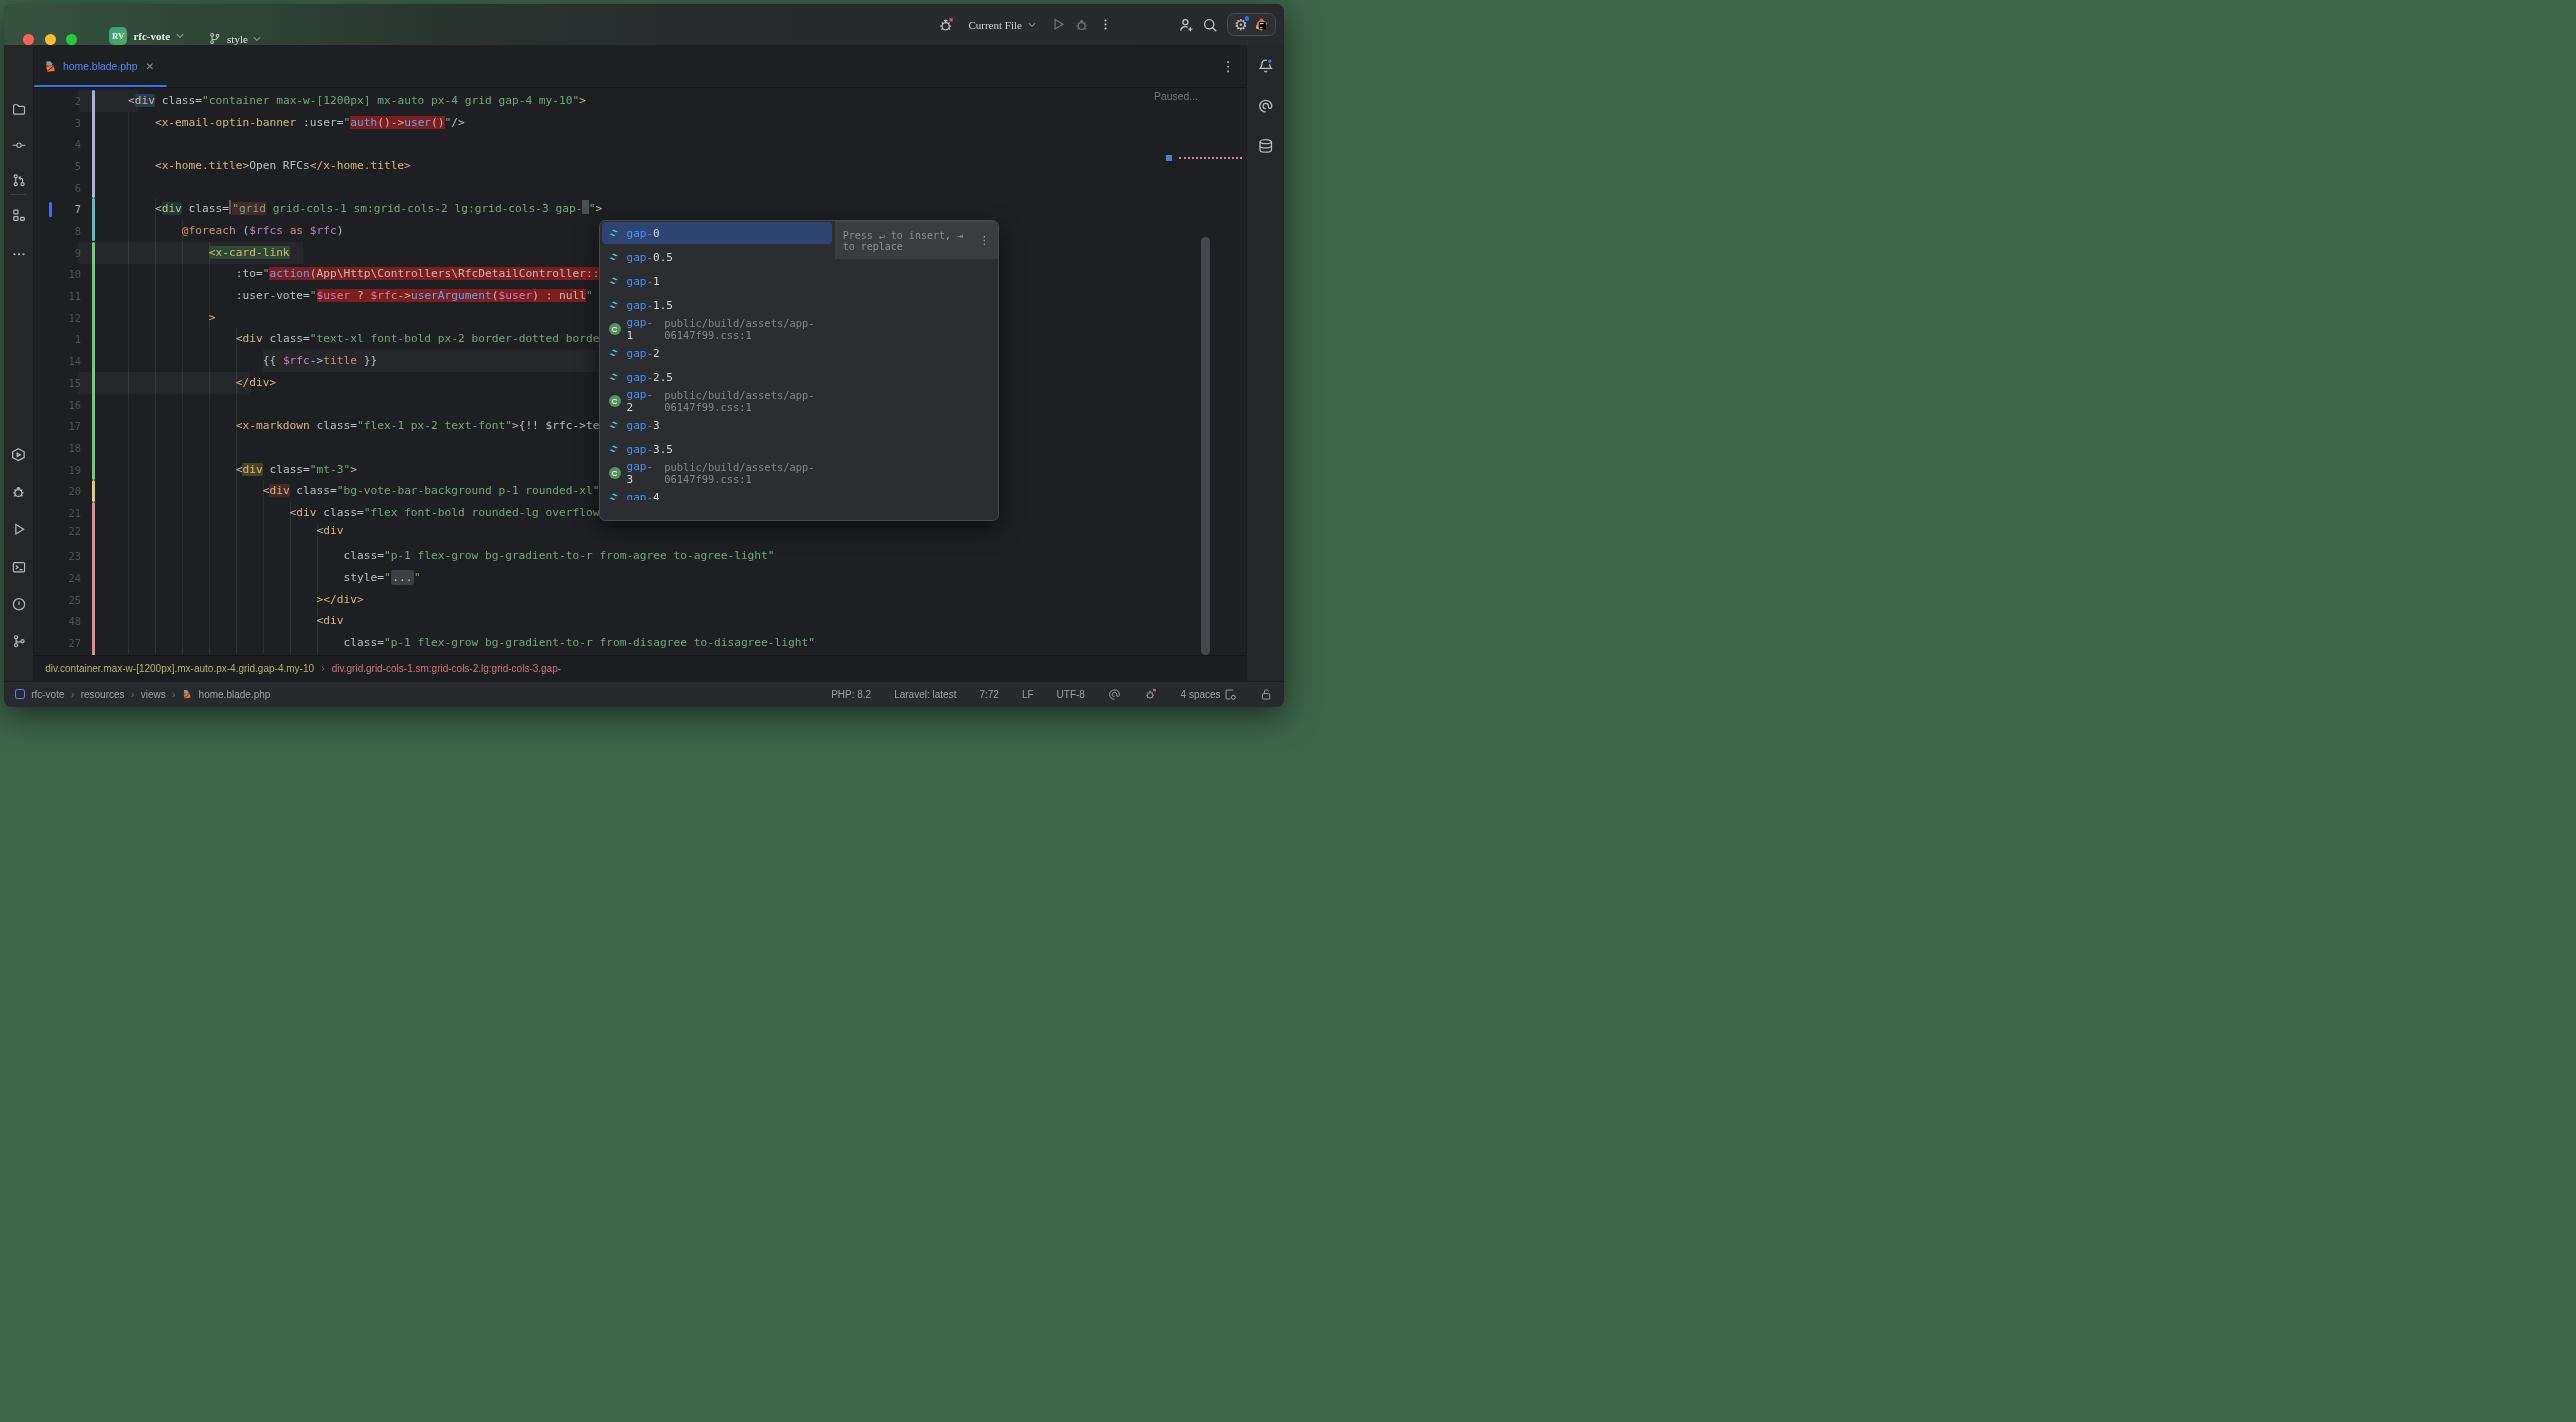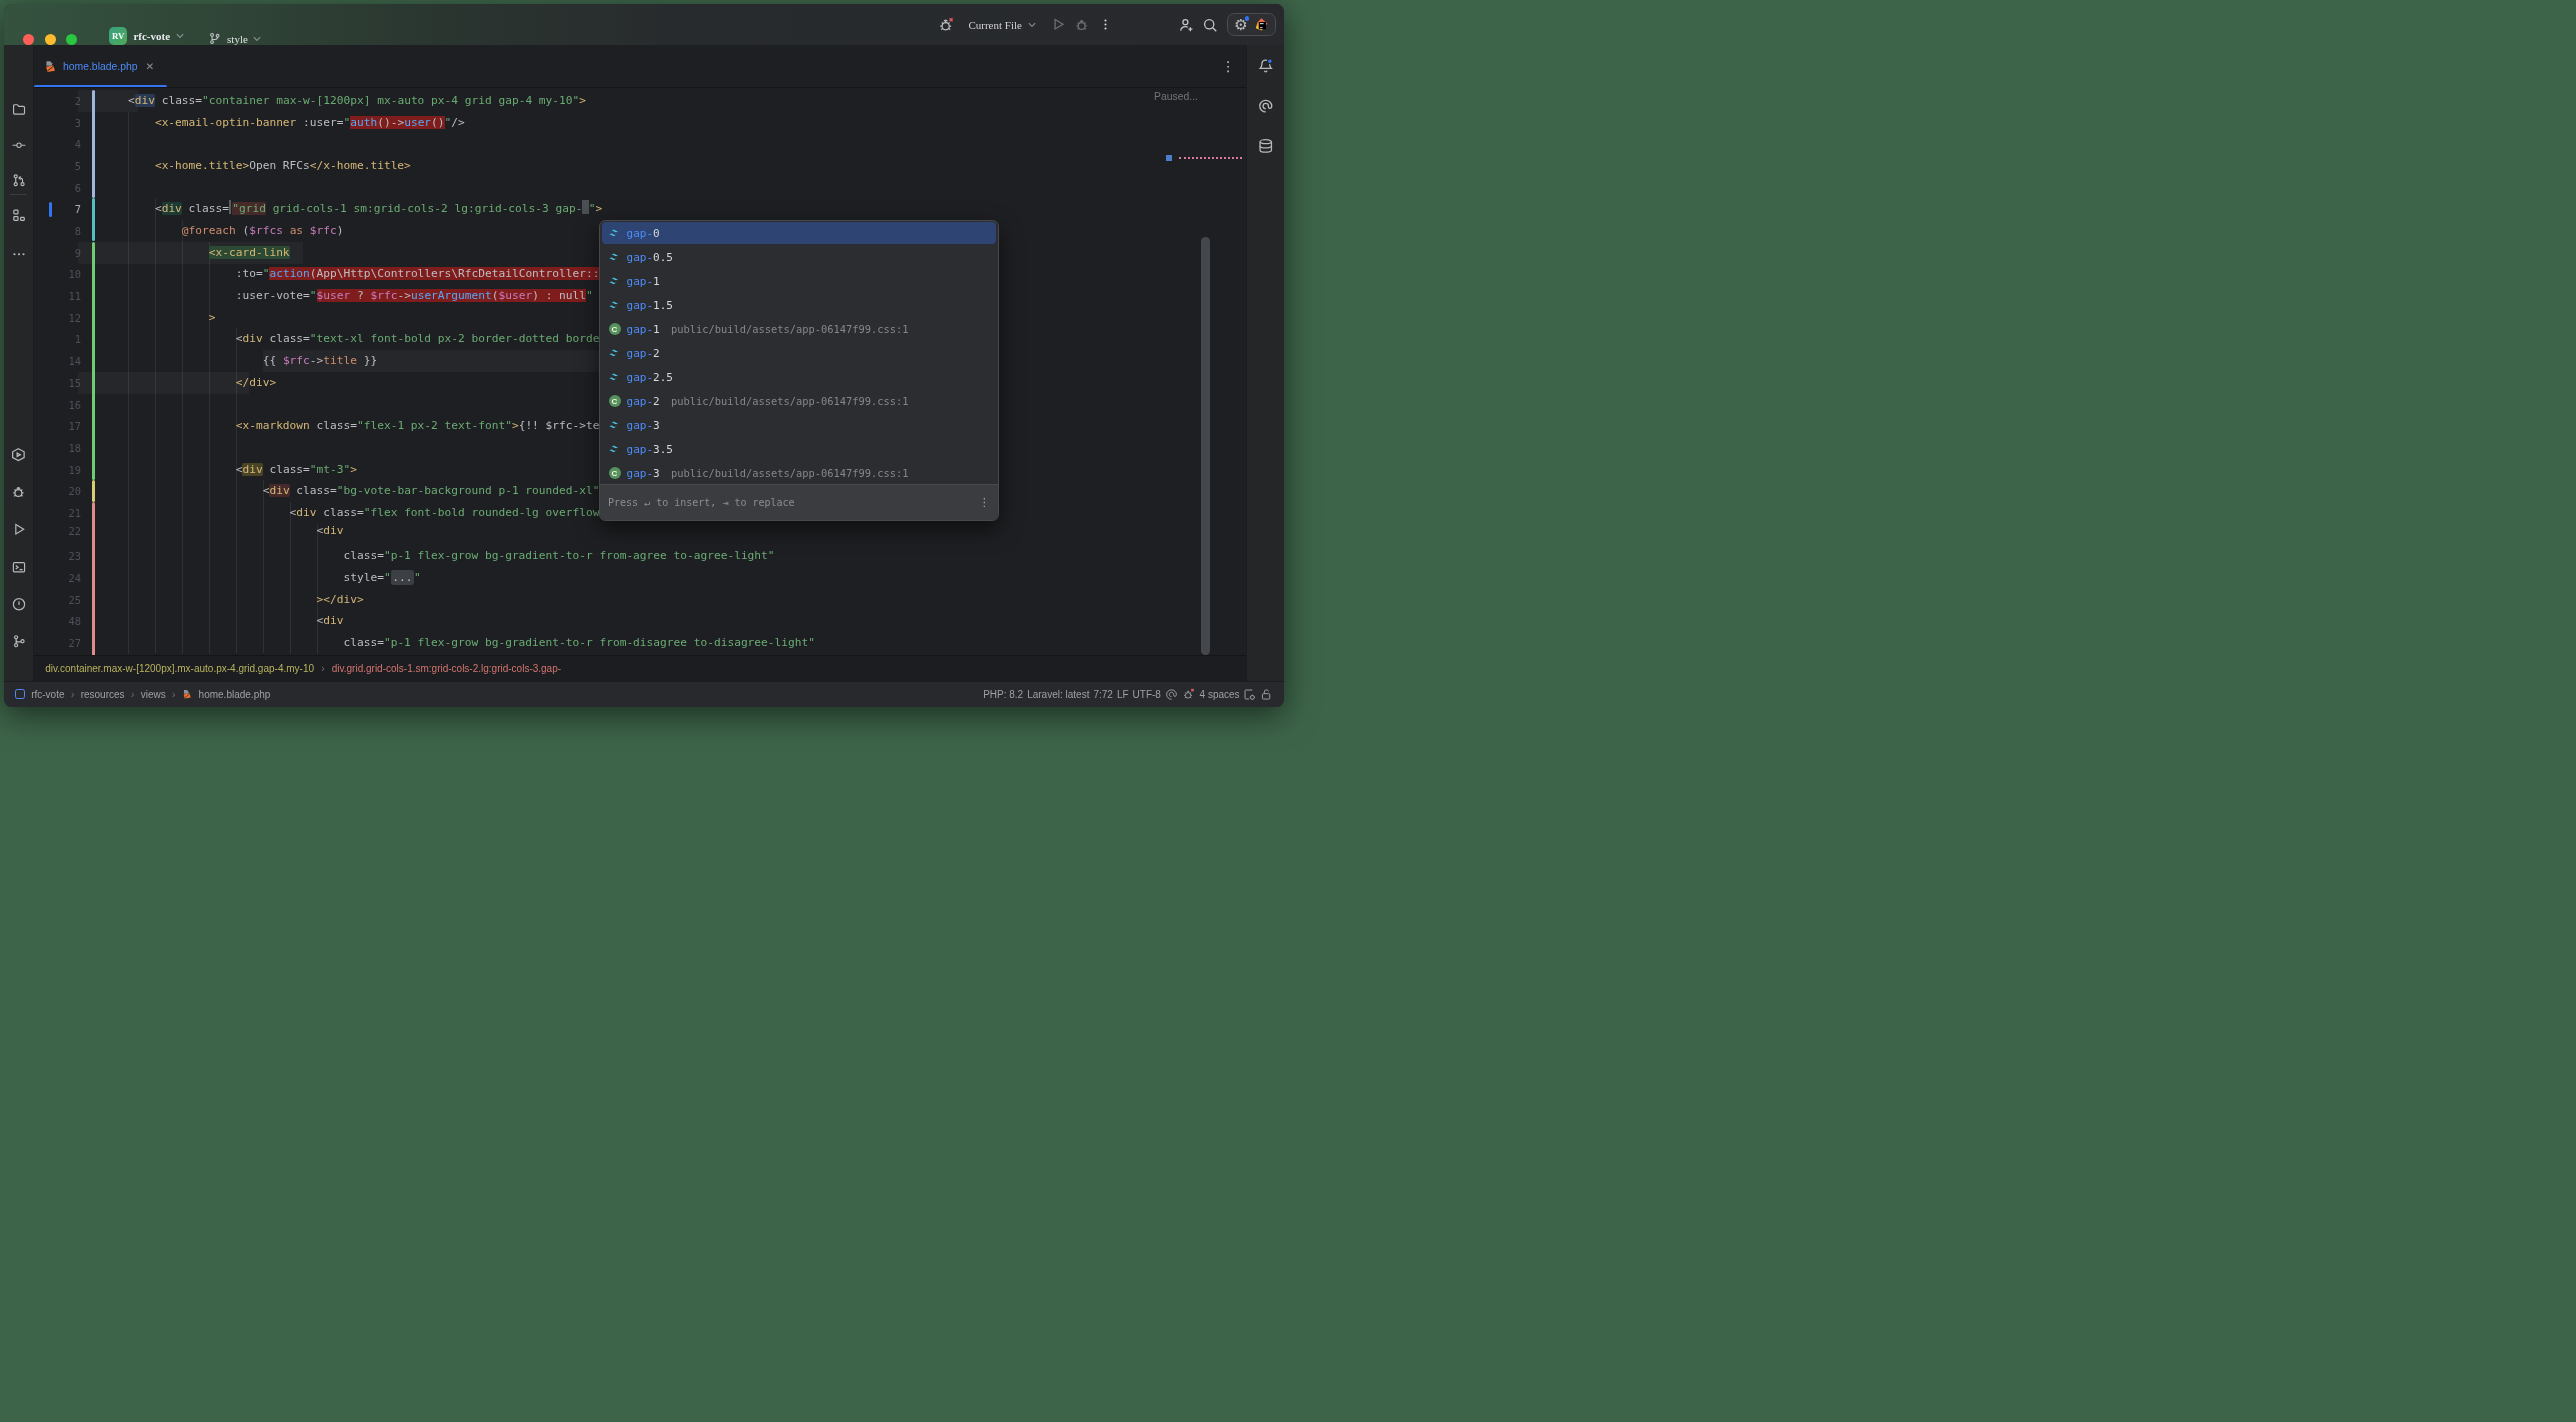--- a/index.html
+++ b/index.html
@@ -72,21 +72,21 @@
   .caret-pill { position:absolute; left:15.3px; width:3.2px; height:15.3px; border-radius:1.6px; background:#3574f0; }
   .paused { position:absolute; right:48px; top:3.2px; color:#70747c; font-size:10.4px; font-family:"Liberation Sans",sans-serif; }
   .scrollbar { position:absolute; left:1167px; top:149px; width:8.8px; height:418px; border-radius:4.8px; background:rgba(160,165,175,.30); }
   .stripe-mark-blue { position:absolute; left:1132px; top:67px; width:5.6px; height:6.4px; background:#4a7ec7; }
   .stripe-mark-pink { position:absolute; left:1145px; top:69px; width:63px; height:0;
                       border-top:2.4px dotted #d77a9b; }
 
   
   .popup { position:absolute; left:565px; top:132px; width:400px; height:301px; background:#2b2d30;
            border:0.8px solid #47494e; border-radius:6.4px; box-shadow:0 8px 22.5px rgba(0,0,0,.55);
-           overflow:hidden; display:flex; flex-direction:column; }
+           overflow:hidden; display:flex; flex-direction:row; }
   .popup-list { height:279px; overflow:hidden; position:relative; }
   .popup-row { height:24px; display:flex; align-items:center; padding:0 6.4px 0 8px; position:relative; }
   .popup-row.sel::before { content:""; position:absolute; left:2.4px; right:2.4px; top:0.8px; bottom:0.8px; background:#2e4573; border-radius:4px; }
   .popup-row > * { position:relative; }
   .pr-icon { width:13px; height:13px; margin-right:5.6px; display:flex; align-items:center; justify-content:center; flex:0 0 13px;}
   .pr-label { font-family:"DejaVu Sans Mono",monospace; font-size:11px; }
   .pr-match{color:#4c8dfa} .pr-rest{color:#d6d9de}
   .pr-loc { font-family:"DejaVu Sans Mono",monospace; font-size:10.4px; color:#85878c; margin-left:11.2px; }
   .css-ic { width:12px; height:12px; border-radius:50%; background:#57915c; color:#eafbe7; font-size:8px; font-weight:bold;
             display:flex; align-items:center; justify-content:center; font-family:"Liberation Sans",sans-serif;}
@@ -95,21 +95,21 @@
   .pf-kebab { margin-left:auto; color:#a7aab0; font-size:11.2px; }
 
   
   .crumbbar { height:26px; flex:0 0 26px; background:#1b1d20; border-top:0.8px solid #141517;
               display:flex; align-items:center; padding-left:11.2px; font-size:10px; gap:7.2px; }
   .crumb-n { color:#b9b35f; } .crumb-e { color:#d4756f; } .crumb-sep { color:#6f7278; }
   .statusbar { height:26.5px; flex:0 0 26.5px; background:#27292c; border-top:0.8px solid #1b1c1f;
                display:flex; align-items:center; padding:0 11.2px; color:#9da0a6; font-size:10px; }
   .sb-path { display:flex; align-items:center; gap:6.4px; }
   .sb-proj-ic { width:9.6px; height:9.6px; border:1.2px solid #548af7; border-radius:2.4px; display:inline-block; }
-  .sb-right { margin-left:auto; display:flex; align-items:center; gap:4px; }
+  .sb-right { margin-left:auto; display:flex; align-items:center; gap:23px; }
   .sb-item { display:flex; align-items:center; gap:3.2px; }
   svg.ic { display:block; }
 </style>
 </head>
 <body>
 
 <div class="window">
 
   <div class="titlebar">
     <div class="traffic">

